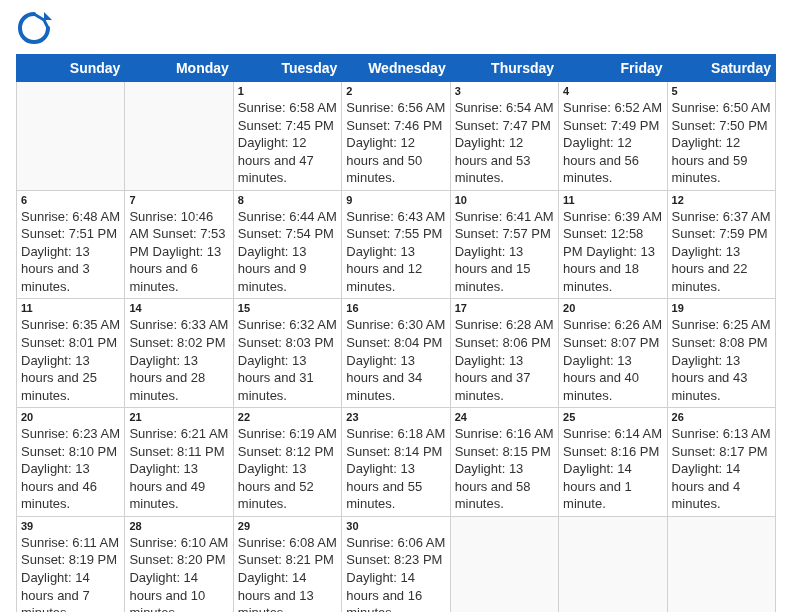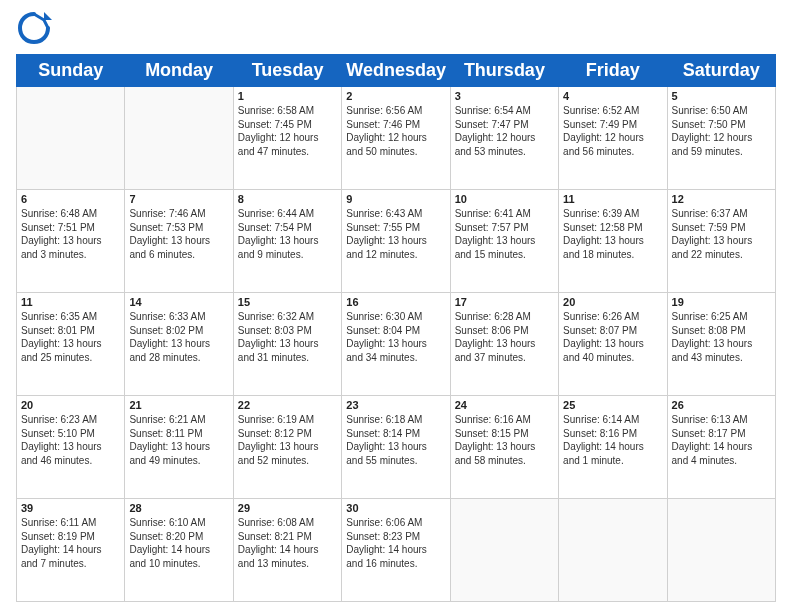--- a/index.html
+++ b/index.html
@@ -63,24 +63,24 @@
     }
     .calendar {
       width: 100%;
       border-collapse: collapse;
       flex: 1;
       table-layout: fixed;
     }
     .calendar th {
       background: #1565c0;
       color: #fff;
-      font-size: 18px;
+      font-size: 14px;
       font-weight: bold;
       padding: 5px 4px;
-      text-align: center;
+      text-align: right;
       border: 1px solid #1565c0;
     }
     .calendar td {
       border: 1px solid #d0d0d0;
       vertical-align: top;
       padding: 3px 4px;
       font-size: 9.5px;
       color: #222;
       height: 84px;
       width: calc(100% / 7);
@@ -88,21 +88,21 @@
     .calendar td.empty {
       background: #f9f9f9;
     }
     .day-num {
       font-size: 11px;
       font-weight: bold;
       display: block;
       margin-bottom: 2px;
     }
     .day-info {
-      font-size: 10px;
+      font-size: 13px;
       color: #333;
       line-height: 1.35;
     }
   </style>
 </head>
 <body>
 
 <div class="page">
   <div class="header">
     <div class="logo">
@@ -171,21 +171,21 @@
         </tr>
         <tr>
           <td>
             <span class="day-num">6</span>
             <div class="day-info">Sunrise: 6:48 AM
 Sunset: 7:51 PM
 Daylight: 13 hours and 3 minutes.</div>
           </td>
           <td>
             <span class="day-num">7</span>
-            <div class="day-info">Sunrise: 7:46 AM
+            <div class="day-info">Sunrise: 10:46 AM
 Sunset: 7:53 PM
 Daylight: 13 hours and 6 minutes.</div>
           </td>
           <td>
             <span class="day-num">8</span>
             <div class="day-info">Sunrise: 6:44 AM
 Sunset: 7:54 PM
 Daylight: 13 hours and 9 minutes.</div>
           </td>
           <td>
@@ -254,21 +254,21 @@
             <span class="day-num">19</span>
             <div class="day-info">Sunrise: 6:25 AM
 Sunset: 8:08 PM
 Daylight: 13 hours and 43 minutes.</div>
           </td>
         </tr>
         <tr>
           <td>
             <span class="day-num">20</span>
             <div class="day-info">Sunrise: 6:23 AM
-Sunset: 5:10 PM
+Sunset: 8:10 PM
 Daylight: 13 hours and 46 minutes.</div>
           </td>
           <td>
             <span class="day-num">21</span>
             <div class="day-info">Sunrise: 6:21 AM
 Sunset: 8:11 PM
 Daylight: 13 hours and 49 minutes.</div>
           </td>
           <td>
             <span class="day-num">22</span>

